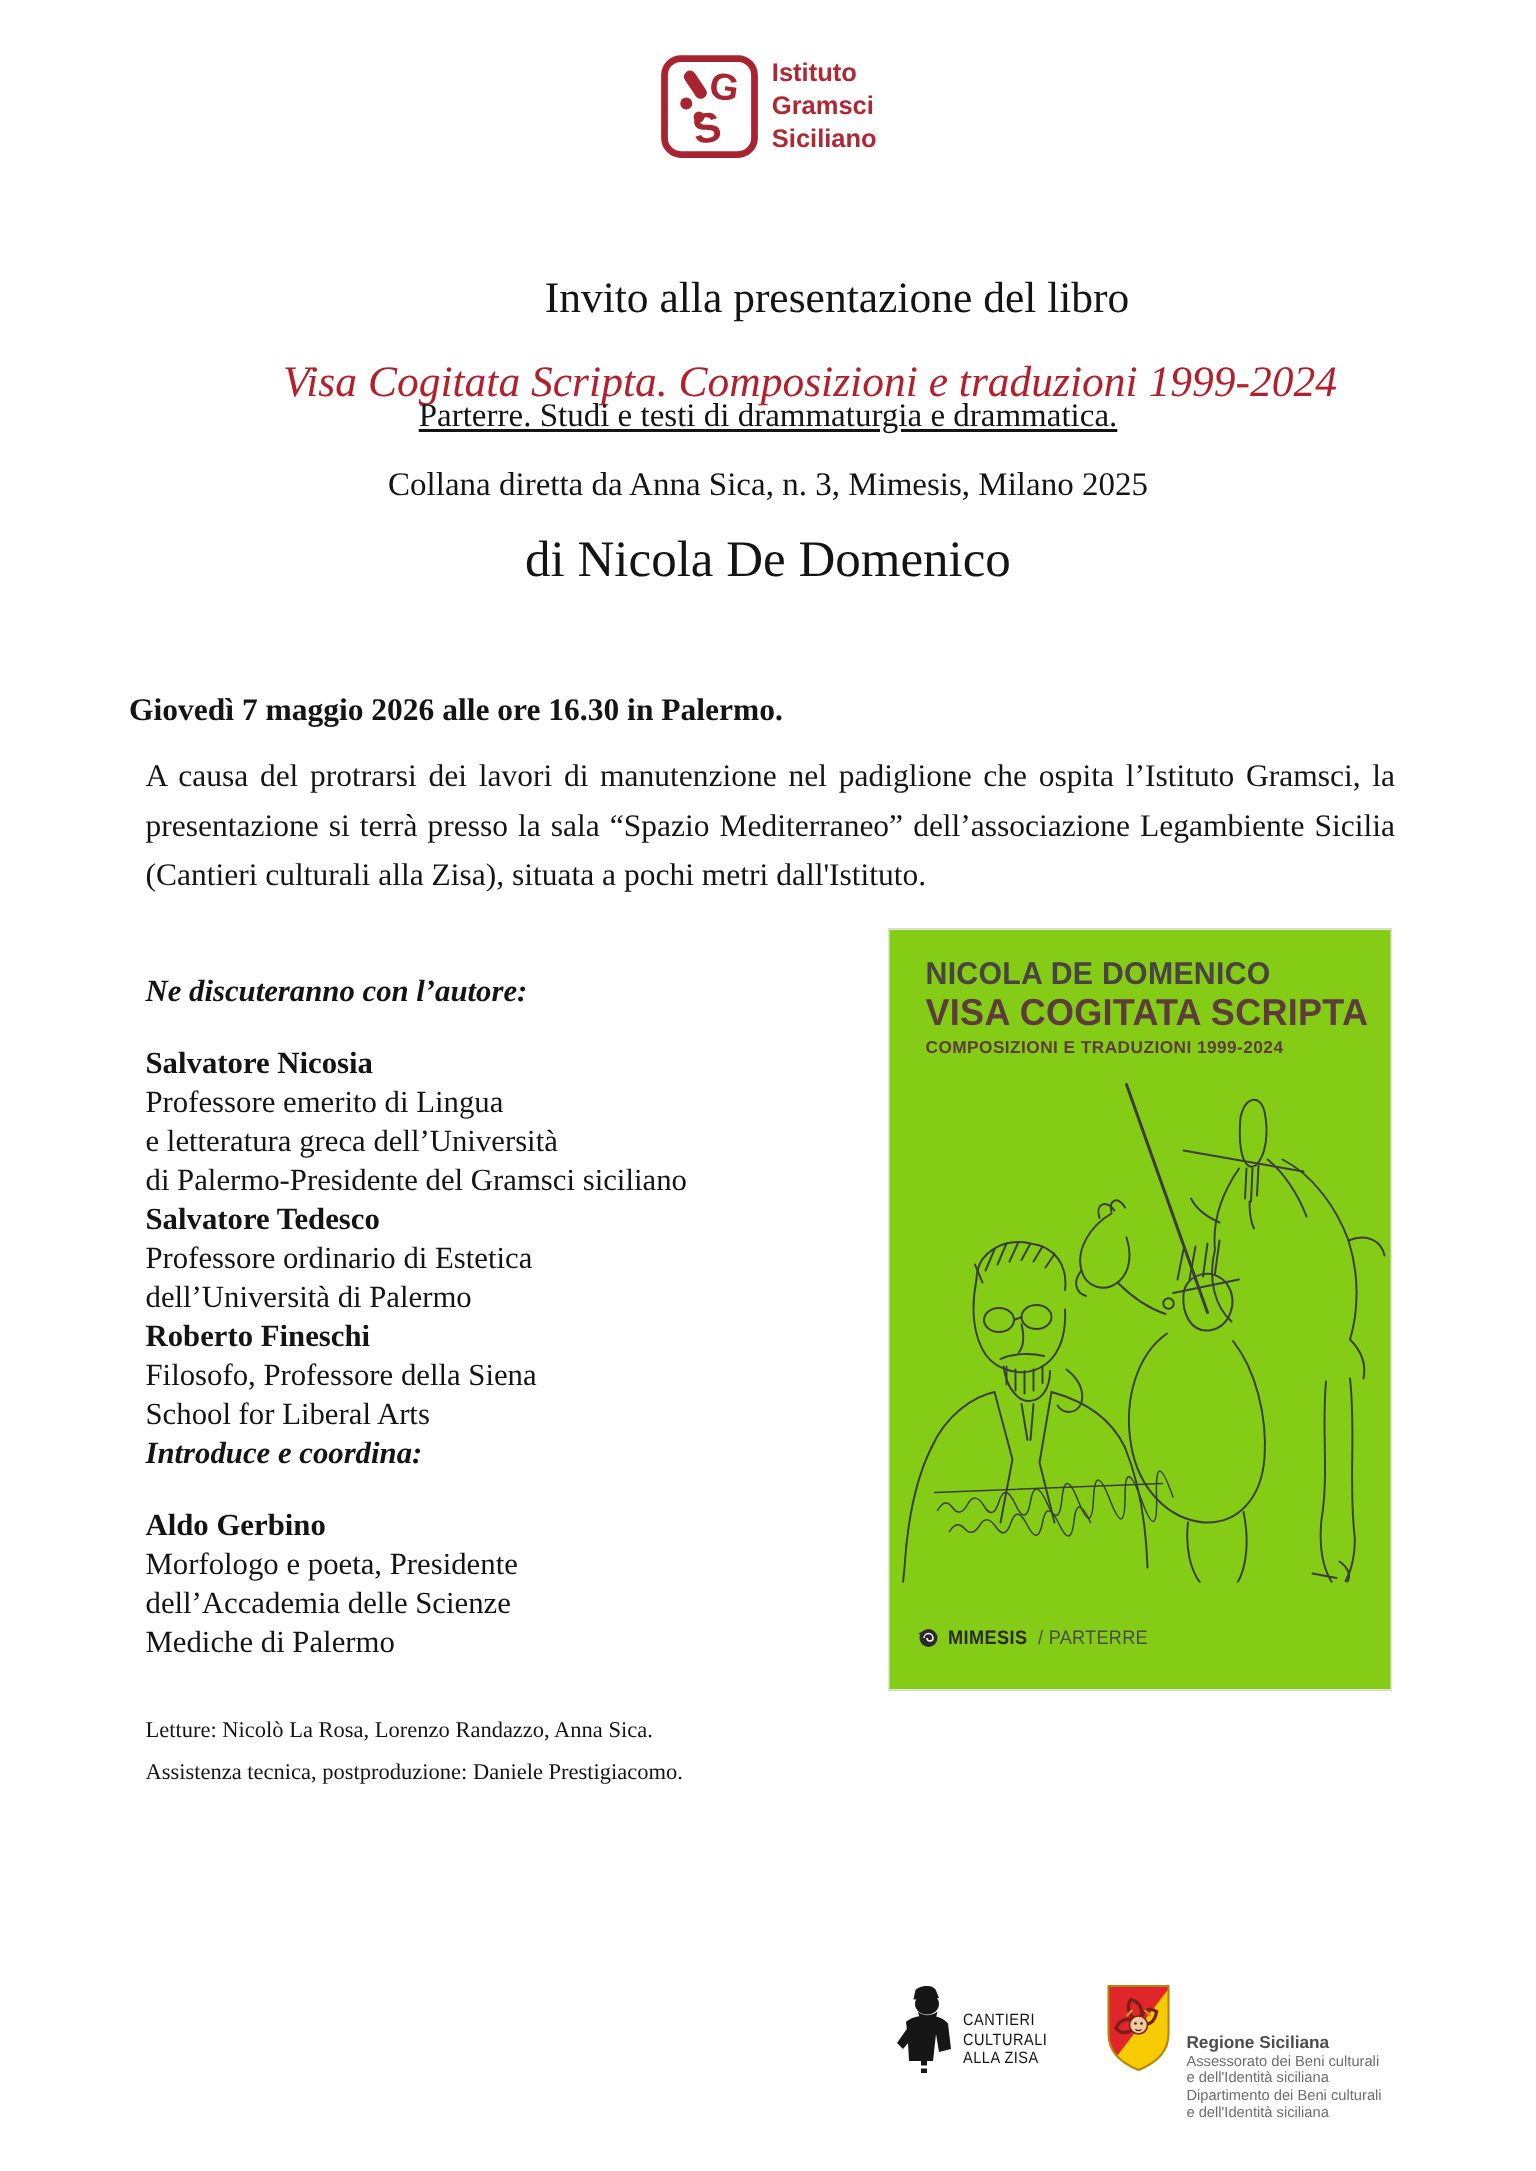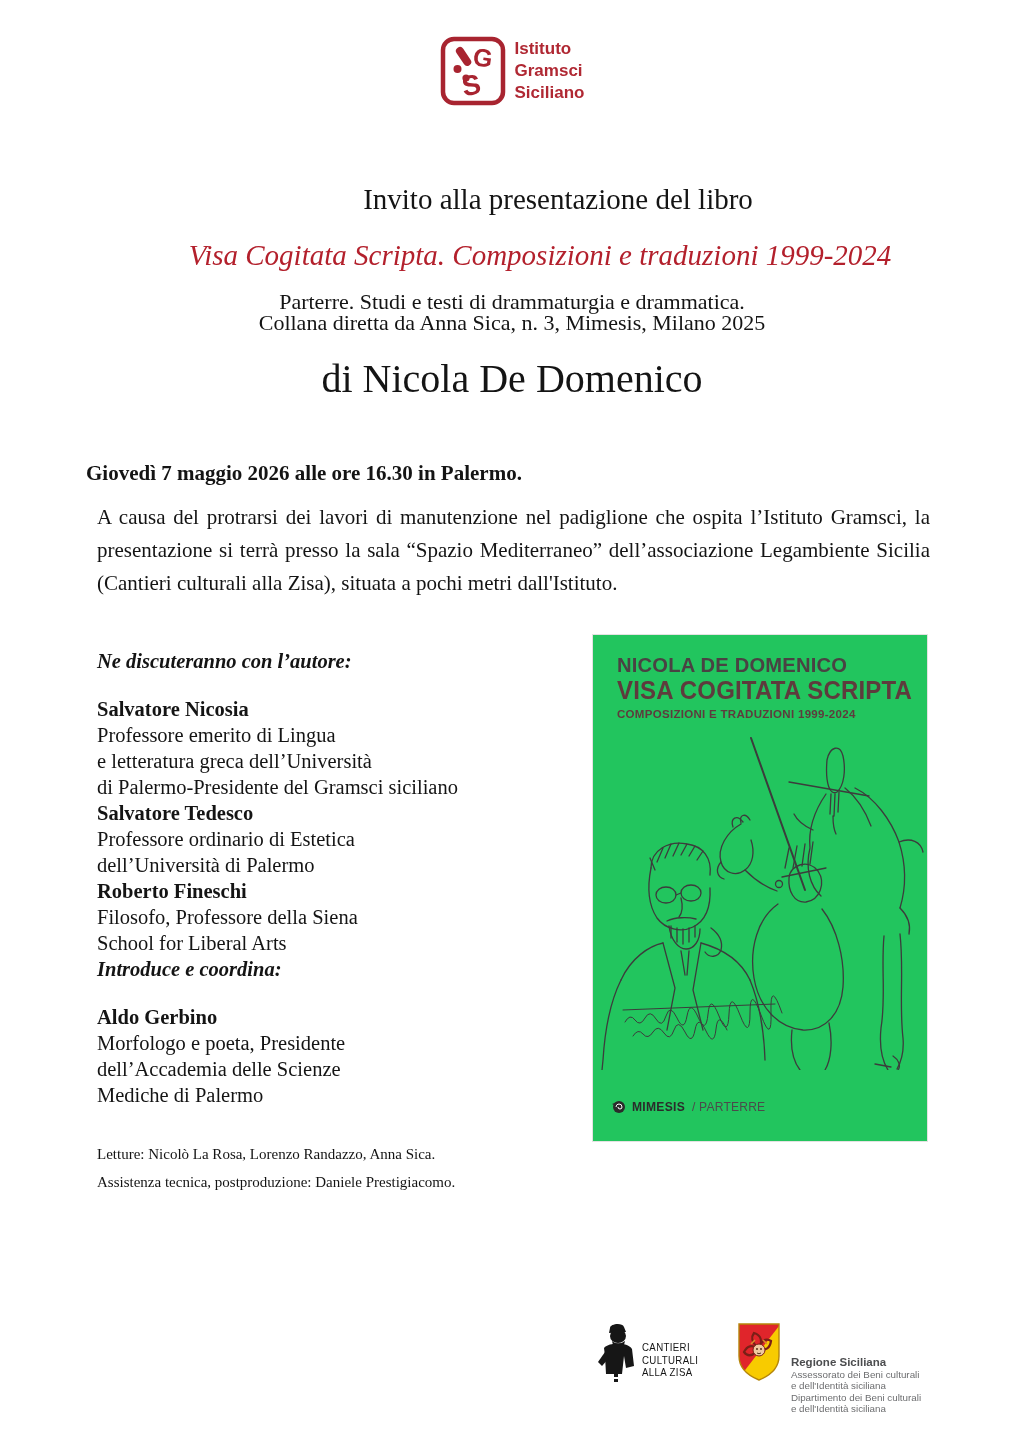--- a/index.html
+++ b/index.html
@@ -12,38 +12,38 @@
   
   .logo-row { position:absolute; top:36px; left:0; width:100%;
     display:flex; justify-content:center; align-items:center; gap:9px; }
   .logo-mark { width:66px; height:70px; flex:0 0 auto; }
   .logo-word { font-family:"Liberation Sans", sans-serif; font-weight:bold;
     font-size:17px; line-height:22px; color:#b02833; }
   
   .ctr { position:absolute; left:0; width:100%; text-align:center; white-space:nowrap; }
   .t-invito  { top:183px; font-size:29px;margin-left:46px; }
   .t-red     { top:239px; font-size:29px; font-style:italic; color:#b3202c;margin-left:28px; }
-  .t-parterre{ top:289px; font-size:22px; }
+  .t-parterre{ top:264px; font-size:22px;text-decoration:underline; }
   .t-collana { top:310px; font-size:22px; }
-  .t-author  { top:355px; font-size:40px; }
+  .t-author  { top:355px; font-size:34px; }
   
   .date-line { position:absolute; top:461px; left:86px; font-size:21px; font-weight:bold; }
   .venue-par { position:absolute; top:501px; left:97px; width:833px;
     font-size:21px; line-height:33px; text-align:justify; }
   
   .col-left { position:absolute; left:97px; width:480px; font-size:20.5px; line-height:26px; }
   .discussants { top:648px; }
   .moderator   { top:956px; }
   .credits     { top:1140px; font-size:15px; line-height:28px; }
   .h-italic { font-weight:bold; font-style:italic; }
   .gap22 { height:22px; }
   .b { font-weight:bold; }
   
-  .cover { position:absolute; left:592px; top:634px; width:336px; height:508px;
-    background:#22c55e; border:1px solid #e4e2e2; }
+  .cover { position:absolute; left:592px; top:619px; width:336px; height:508px;
+    background:#84cc16; border:1px solid #e4e2e2; }
   .cover-author { position:absolute; left:24px; top:18px;
     font-family:"Liberation Sans", sans-serif; font-weight:bold; font-size:21px;
     color:#4a4243; letter-spacing:.2px; transform:scaleX(.96); transform-origin:left; white-space:nowrap; }
   .cover-title { position:absolute; left:24px; top:41px;
     font-family:"Liberation Sans", sans-serif; font-weight:800; font-size:25px;
     color:#5e3b3d; letter-spacing:.2px; transform:scaleX(.96); transform-origin:left; white-space:nowrap; }
   .cover-sub { position:absolute; left:24px; top:73px;
     font-family:"Liberation Sans", sans-serif; font-weight:bold; font-size:11.5px;
     color:#5e3b3d; letter-spacing:.3px; white-space:nowrap; }
   .sketch { position:absolute; left:0; top:95px; width:336px; height:340px; }

